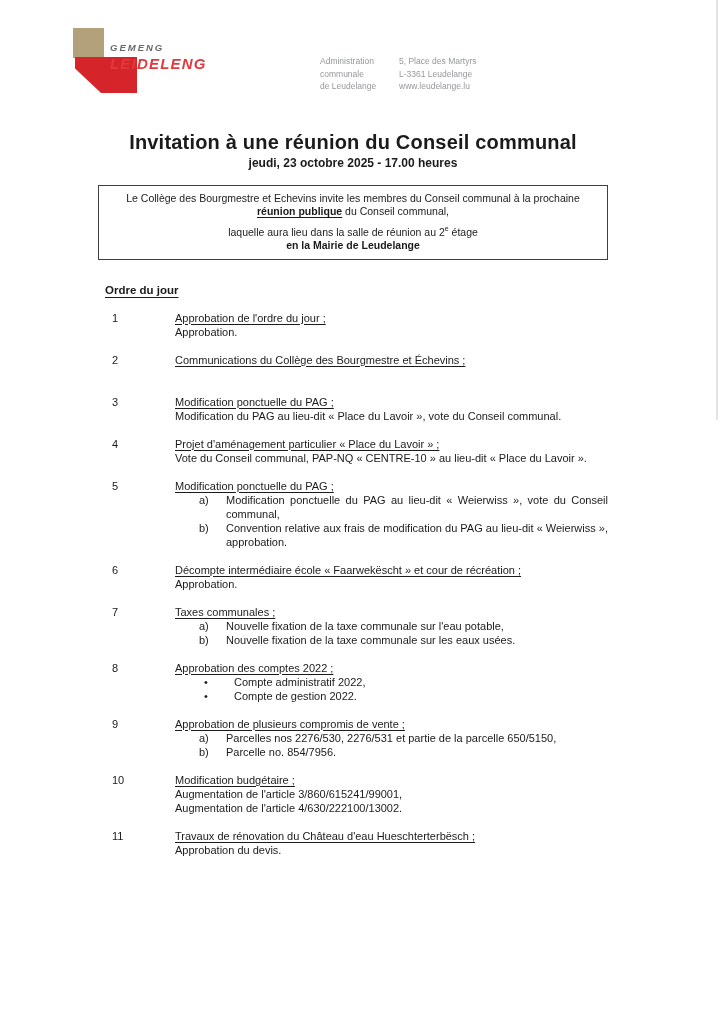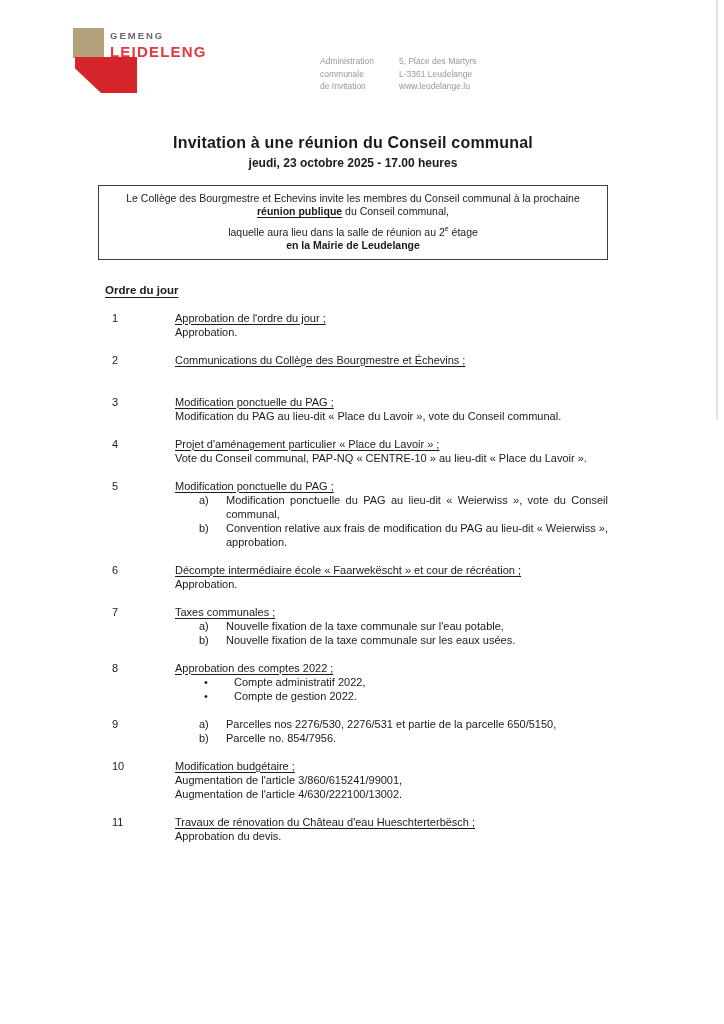--- a/index.html
+++ b/index.html
@@ -13,39 +13,39 @@
   }
 
   
   .logo-block { position:absolute; left:73px; top:26px; width:230px; height:70px; }
   .logo-mark { position:absolute; left:0; top:0; width:64px; height:67px; }
   .logo-sq-tan { position:absolute; left:0; top:2px; width:31px; height:30px; background:#b3a17c; }
   .logo-shape-red {
     position:absolute; left:2px; top:31px; width:62px; height:36px; background:#d6242b;
     clip-path: polygon(0 0, 100% 0, 100% 100%, 42% 100%, 0 32%);
   }
-  .logo-text { position:absolute; left:37px; top:4px; }
+  .logo-text { position:absolute; left:37px; top:16px;font-style:italic; }
   .logo-top { font-size:9.5px; font-weight:600; letter-spacing:2px; color:#67696c; }
   .logo-bottom { font-size:15px; font-weight:700; letter-spacing:1.2px; color:#e2383e; margin-top:2px; }
 
   .contact-block {
     position:absolute; left:320px; top:55px;
     display:flex; column-gap:7px;
     font-size:8.5px; line-height:12.5px; color:#95989a;
   }
   .contact-col1 { width:72px; }
   .contact-col2 { width:98px; }
   .contact-col3 { width:auto; }
 
   .scan-line { position:absolute; left:716px; top:0; width:2px; height:420px; background:#e4e4e4; }
 
   
   .content { position:absolute; left:98px; top:0; width:510px; }
 
-  .doc-title { margin-top:133px; text-align:center; font-weight:700; font-size:16px; line-height:19px; letter-spacing:0.2px; }
+  .doc-title { margin-top:133px; text-align:center; font-weight:700; font-size:20px; line-height:19px; letter-spacing:0.2px; }
   .doc-subtitle { text-align:center; font-weight:700; font-size:12px; line-height:16px; margin-top:3px; }
 
   .notice-box {
     margin-top:14px;
     border:1.5px solid #3f3f3f;
     padding:6px 10px 7px;
     text-align:center;
     font-size:10.5px; line-height:13px;
   }
   .nb-line { white-space:nowrap; }
@@ -83,21 +83,21 @@
   <div class="logo-text">
     <div class="logo-top">GEMENG</div>
     <div class="logo-bottom">LEIDELENG</div>
   </div>
 </div>
 
 <div class="contact-block">
   <div class="contact-col1">
     <div>Administration</div>
     <div>communale</div>
-    <div>de Invitation</div>
+    <div>de Leudelange</div>
   </div>
   <div class="contact-col2">
     <div>5, Place des Martyrs</div>
     <div>L-3361 Leudelange</div>
     <div>www.leudelange.lu</div>
   </div>
 </div>
 
 <div class="scan-line"></div>
 
@@ -199,20 +199,21 @@
         <div class="bullet-row">
           <span class="bullet">•</span>
           <span>Compte de gestion 2022.</span>
         </div>
       </div>
     </div>
 
     <div class="item">
       <div class="num">9</div>
       <div class="body">
+        <div><span class="title-underline">Approbation de plusieurs compromis de vente ;</span></div>
         <div class="sub">
           <span class="sub-label">a)</span>
           <span class="sub-text">Parcelles nos 2276/530, 2276/531 et partie de la parcelle 650/5150,</span>
         </div>
         <div class="sub">
           <span class="sub-label">b)</span>
           <span class="sub-text">Parcelle no. 854/7956.</span>
         </div>
       </div>
     </div>

